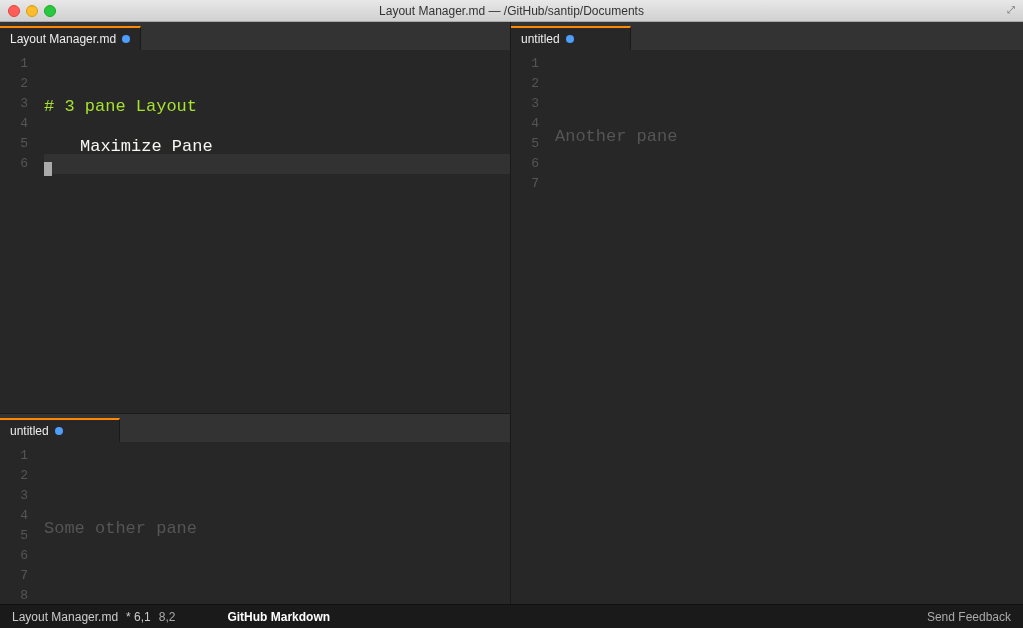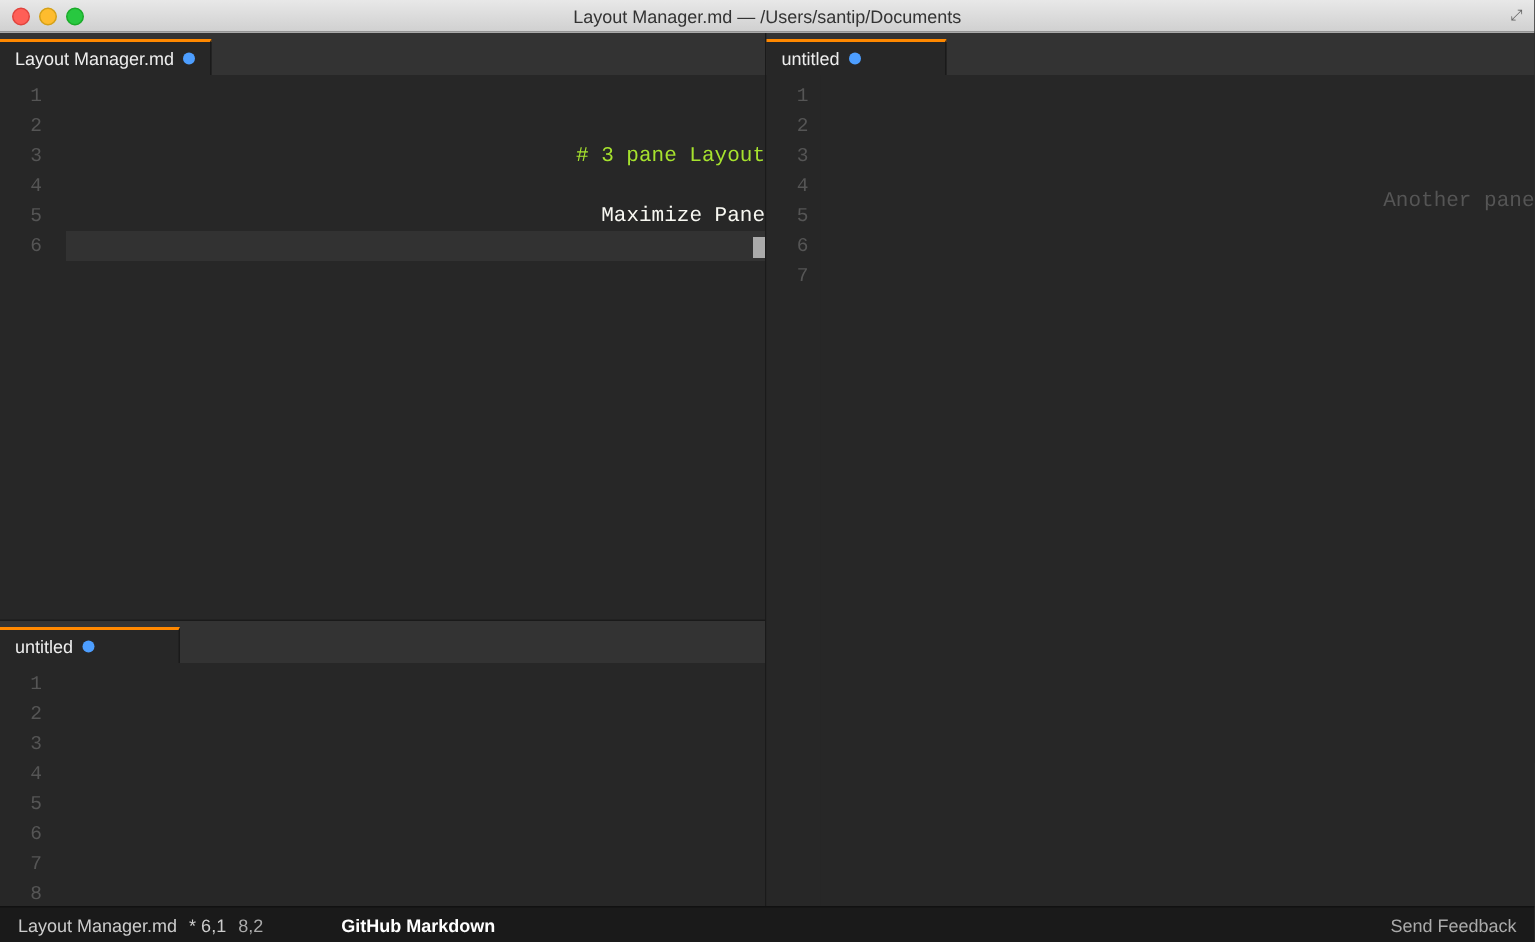--- a/index.html
+++ b/index.html
@@ -142,39 +142,39 @@
     .line-number {
       height: 20px;
       display: block;
     }
 
     .code-content {
       flex: 1;
       padding: 4px 0 4px 8px;
       overflow: auto;
       color: #ccc;
-      font-size: 14px;
+      font-size: 17px;
       line-height: 1.5;
-      text-align: right;
     }
 
     .code-line {
       height: 20px;
       white-space: pre;
       display: block;
     }
 
     .code-line.empty {}
 
     .heading-green {
       color: #a6e22e;
     }
 
     .text-white {
       color: #f8f8f2;
+      margin-left: 36px;
     }
 
     .text-placeholder {
       color: #555;
       margin-top: 30px;
     }
 
     .cursor-line {
       background: rgba(255,255,255,0.05);
     }
@@ -253,21 +253,21 @@
   </style>
 </head>
 <body>
 
 <div class="title-bar">
   <div class="window-controls">
     <div class="window-btn close"></div>
     <div class="window-btn minimize"></div>
     <div class="window-btn maximize"></div>
   </div>
-  <span class="title-bar-title">Layout Manager.md — /Users/santip/Documents</span>
+  <span class="title-bar-title">Layout Manager.md — /GitHub/santip/Documents</span>
   <span class="window-maximize-icon">⤢</span>
 </div>
 
 <div class="editor-area">
   <div class="panes-container">
 
     <div class="left-column">
 
       <div class="upper-pane">
         <div class="tab-bar">
@@ -312,20 +312,21 @@
             <span class="line-number">3</span>
             <span class="line-number">4</span>
             <span class="line-number">5</span>
             <span class="line-number">6</span>
             <span class="line-number">7</span>
             <span class="line-number">8</span>
           </div>
           <div class="code-content">
             <span class="code-line empty"> </span>
             <span class="code-line empty"> </span>
+            <span class="code-line text-placeholder">Some other pane</span>
             <span class="code-line empty"> </span>
             <span class="code-line empty"> </span>
             <span class="code-line empty"> </span>
             <span class="code-line empty"> </span>
             <span class="code-line empty"> </span>
           </div>
         </div>
       </div>
     </div>
 

